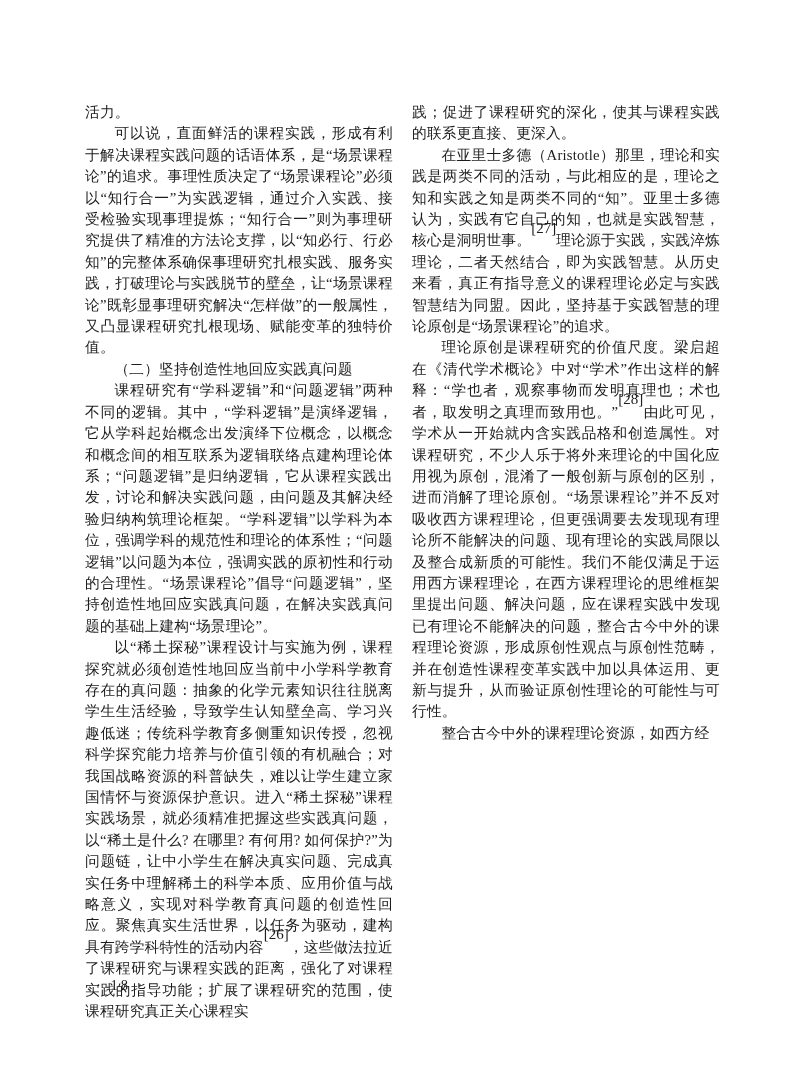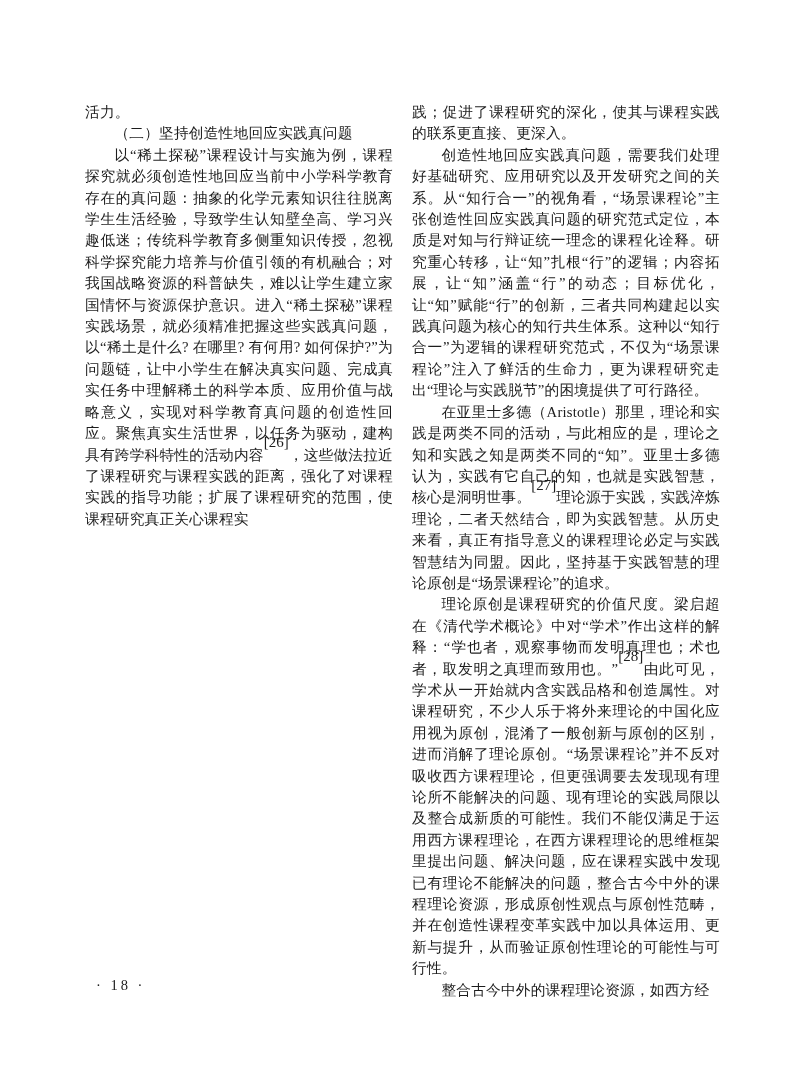--- a/index.html
+++ b/index.html
@@ -51,27 +51,28 @@
     color: #1c1c1c;
   }
 </style>
 </head>
 <body>
 
 <div class="page">
 
   <div class="column column-left">
     <p class="para">活力。</p>
+    <p class="para indent">可以说，直面鲜活的课程实践，形成有利于解决课程实践问题的话语体系，是“场景课程论”的追求。事理性质决定了“场景课程论”必须以“知行合一”为实践逻辑，通过介入实践、接受检验实现事理提炼；“知行合一”则为事理研究提供了精准的方法论支撑，以“知必行、行必知”的完整体系确保事理研究扎根实践、服务实践，打破理论与实践脱节的壁垒，让“场景课程论”既彰显事理研究解决“怎样做”的一般属性，又凸显课程研究扎根现场、赋能变革的独特价值。</p>
     <p class="para heading">（二）坚持创造性地回应实践真问题</p>
+    <p class="para indent">课程研究有“学科逻辑”和“问题逻辑”两种不同的逻辑。其中，“学科逻辑”是演绎逻辑，它从学科起始概念出发演绎下位概念，以概念和概念间的相互联系为逻辑联络点建构理论体系；“问题逻辑”是归纳逻辑，它从课程实践出发，讨论和解决实践问题，由问题及其解决经验归纳构筑理论框架。“学科逻辑”以学科为本位，强调学科的规范性和理论的体系性；“问题逻辑”以问题为本位，强调实践的原初性和行动的合理性。“场景课程论”倡导“问题逻辑”，坚持创造性地回应实践真问题，在解决实践真问题的基础上建构“场景理论”。</p>
     <p class="para indent"><span>以“稀土探秘”课程设计与实施为例，课程探究就必须创造性地回应当前中小学科学教育存在的真问题：抽象的化学元素知识往往脱离学生生活经验，导致学生认知壁垒高、学习兴趣低迷；传统科学教育多侧重知识传授，忽视科学探究能力培养与价值引领的有机融合；对我国战略资源的科普缺失，难以让学生建立家国情怀与资源保护意识。进入“稀土探秘”课程实践场景，就必须精准把握这些实践真问题，以“稀土是什么? 在哪里? 有何用? 如何保护?”为问题链，让中小学生在解决真实问题、完成真实任务中理解稀土的科学本质、应用价值与战略意义，实现对科学教育真问题的创造性回应。聚焦真实生活世界，以任务为驱动，建构具有跨学科特性的活动内容</span><sup class="ref">[26]</sup><span>，这些做法拉近了课程研究与课程实践的距离，强化了对课程实践的指导功能；扩展了课程研究的范围，使课程研究真正关心课程实</span></p>
   </div>
 
   <div class="column column-right">
     <p class="para">践；促进了课程研究的深化，使其与课程实践的联系更直接、更深入。</p>
-    <p class="para indent">创造性地回应实践真问题，需要我们处理好基础研究、应用研究以及开发研究之间的关系。从“知行合一”的视角看，“场景课程论”主张创造性回应实践真问题的研究范式定位，本质是对知与行辩证统一理念的课程化诠释。研究重心转移，让“知”扎根“行”的逻辑；内容拓展，让“知”涵盖“行”的动态；目标优化，让“知”赋能“行”的创新，三者共同构建起以实践真问题为核心的知行共生体系。这种以“知行合一”为逻辑的课程研究范式，不仅为“场景课程论”注入了鲜活的生命力，更为课程研究走出“理论与实践脱节”的困境提供了可行路径。</p>
     <p class="para indent"><span>在亚里士多德（Aristotle）那里，理论和实践是两类不同的活动，与此相应的是，理论之知和实践之知是两类不同的“知”。亚里士多德认为，实践有它自己的知，也就是实践智慧，核心是洞明世事。</span><sup class="ref">[27]</sup><span>理论源于实践，实践淬炼理论，二者天然结合，即为实践智慧。从历史来看，真正有指导意义的课程理论必定与实践智慧结为同盟。因此，坚持基于实践智慧的理论原创是“场景课程论”的追求。</span></p>
     <p class="para indent"><span>理论原创是课程研究的价值尺度。梁启超在《清代学术概论》中对“学术”作出这样的解释：“学也者，观察事物而发明真理也；术也者，取发明之真理而致用也。”</span><sup class="ref">[28]</sup><span>由此可见，学术从一开始就内含实践品格和创造属性。对课程研究，不少人乐于将外来理论的中国化应用视为原创，混淆了一般创新与原创的区别，进而消解了理论原创。“场景课程论”并不反对吸收西方课程理论，但更强调要去发现现有理论所不能解决的问题、现有理论的实践局限以及整合成新质的可能性。我们不能仅满足于运用西方课程理论，在西方课程理论的思维框架里提出问题、解决问题，应在课程实践中发现已有理论不能解决的问题，整合古今中外的课程理论资源，形成原创性观点与原创性范畴，并在创造性课程变革实践中加以具体运用、更新与提升，从而验证原创性理论的可能性与可行性。</span></p>
     <p class="para indent">整合古今中外的课程理论资源，如西方经</p>
   </div>
 
   <div class="page-number">· 18 ·</div>
 
 </div>
 
 </body></html>

